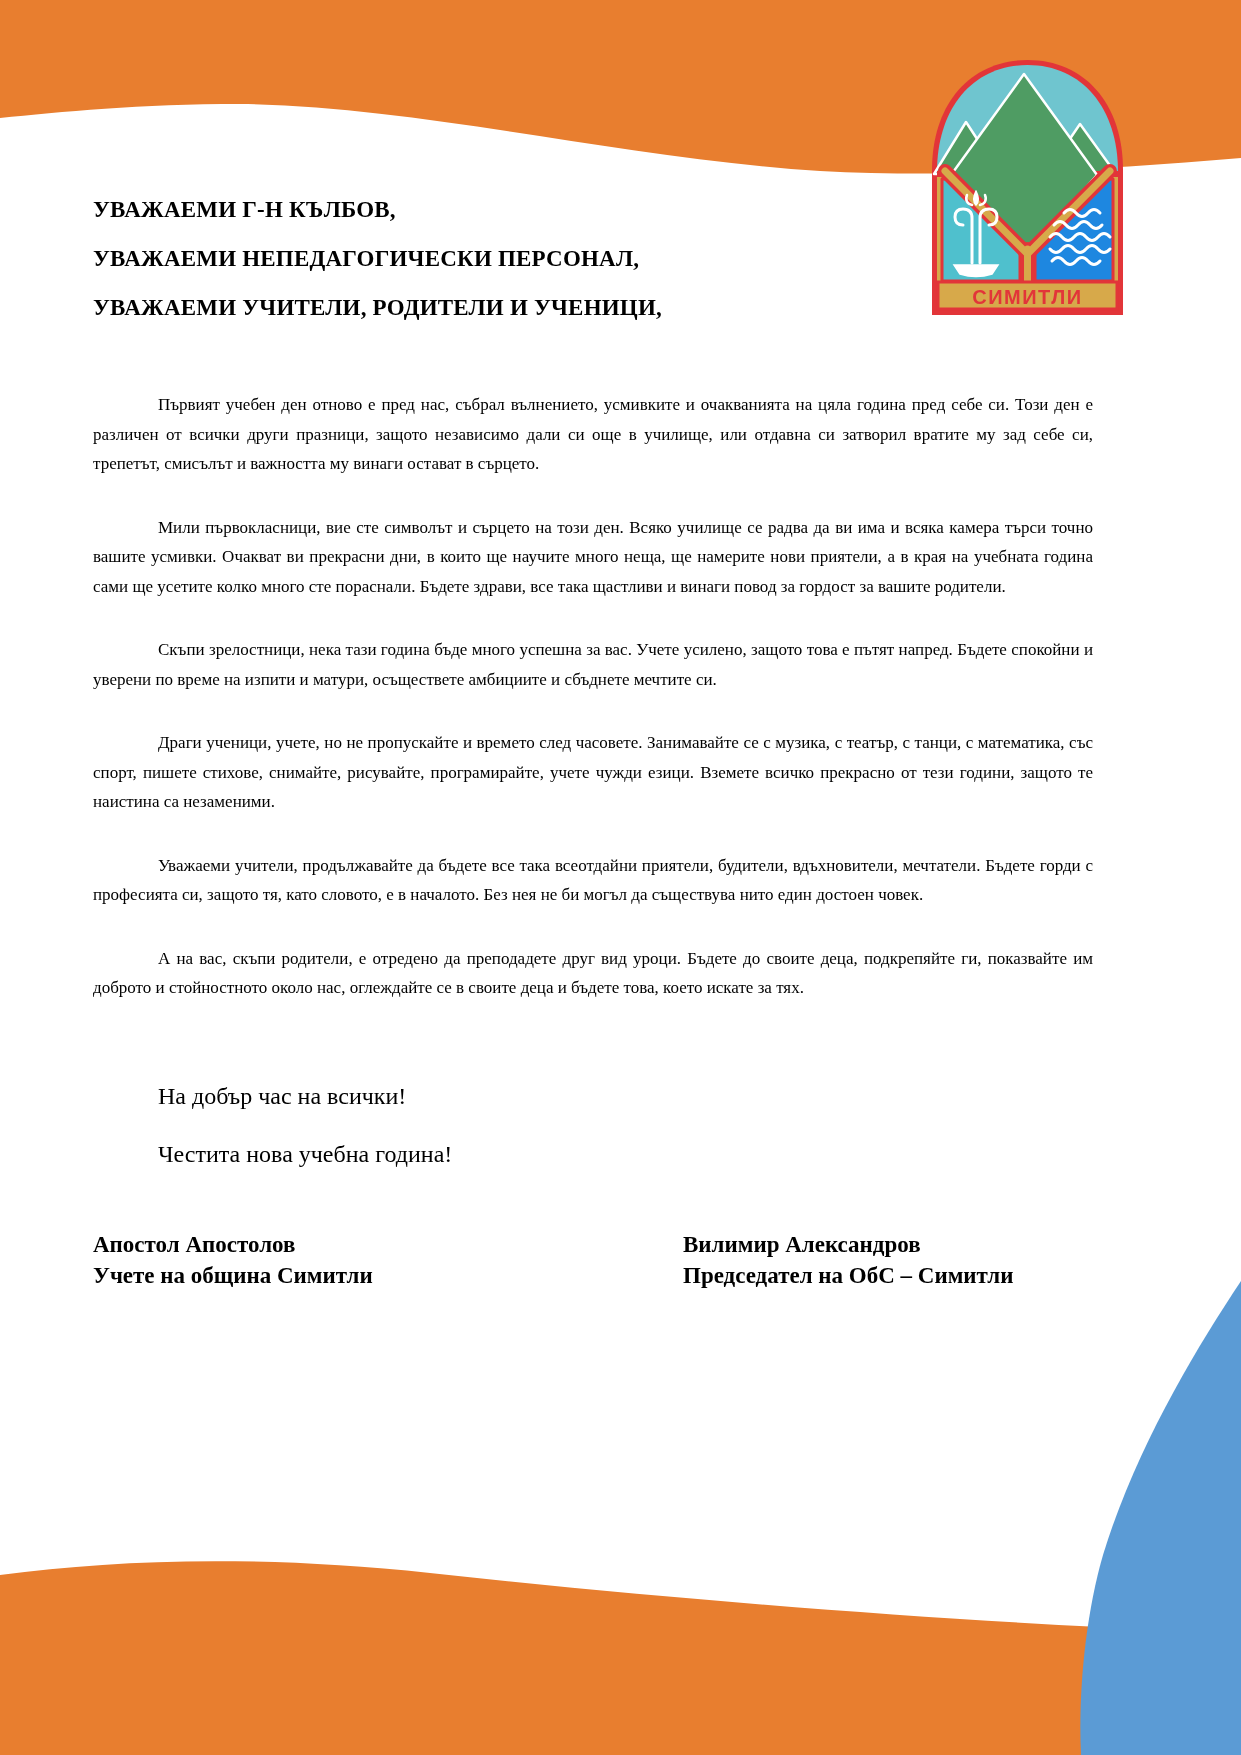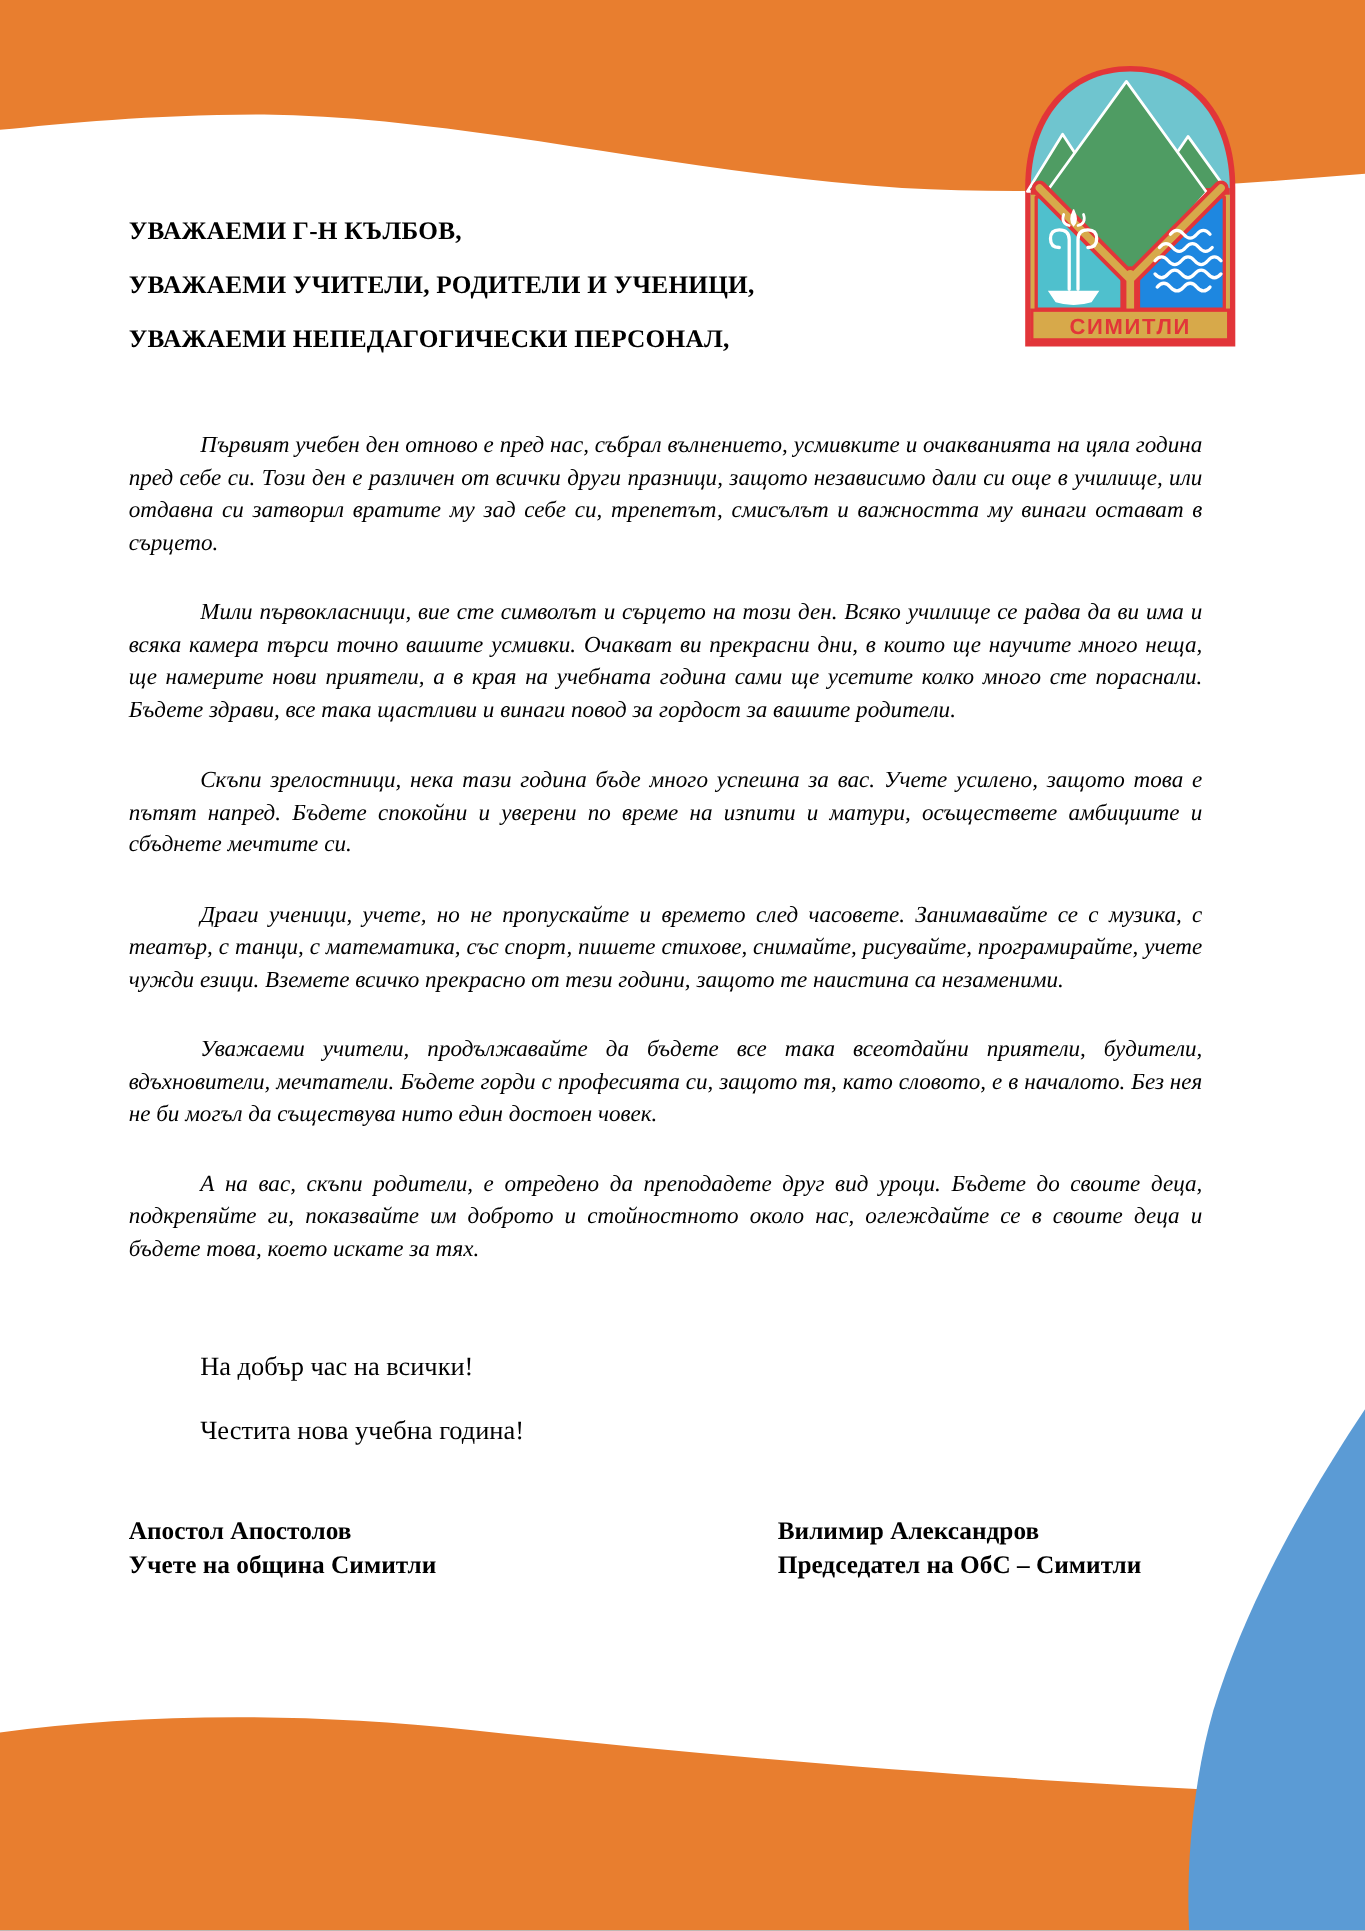--- a/index.html
+++ b/index.html
@@ -12,32 +12,32 @@
     overflow:hidden;
     font-family:"Liberation Serif","DejaVu Serif",serif;
     color:#000;
   }
   .header-wave{position:absolute;top:0;left:0;z-index:1;display:block;}
   .footer-art{position:absolute;bottom:0;left:0;z-index:1;display:block;}
   .logo{position:absolute;left:930px;top:58px;width:195px;height:259px;z-index:3;}
   .logo svg{display:block;width:100%;height:100%;}
   .content{
     position:relative;z-index:2;
-    padding:195px 132px 0 117px;
+    padding:195px 132px 0 93px;
   }
   .salutations{margin:0 0 68px 0;}
   .salutations p{
     margin:0 0 20px 0;
     font-size:23px;line-height:29px;font-weight:bold;
     letter-spacing:0.2px;
   }
   .body-p{
     margin:0 16px 34px 0;
-    font-size:21px;line-height:29.5px;
-    text-align:justify;text-indent:65px;font-style:italic;
+    font-size:17px;line-height:29.5px;
+    text-align:justify;text-indent:65px;
   }
   .closing{font-weight:normal;font-size:24px;line-height:30px;text-indent:65px;}
   .closing-1{margin:78px 0 0 0;}
   .closing-2{margin:28px 0 16px 0;}
   .signatures{
     margin:60px 0 0 0;
     display:flex;flex-direction:row;align-items:flex-start;
   }
   .sig-col{width:590px;flex:0 0 auto;}
   .sig-col.right{width:auto;}
@@ -102,22 +102,22 @@
 
       <rect x="8" y="224" width="179" height="27" stroke="#E23539" stroke-width="3" fill="#D7A94A"></rect>
       <text class="logo-caption" x="97.5" y="246" text-anchor="middle" fill="#E23539">СИМИТЛИ</text>
     </svg>
   </div>
 
   <div class="content">
 
     <div class="salutations">
       <p>УВАЖАЕМИ Г-Н КЪЛБОВ,</p>
+      <p>УВАЖАЕМИ НЕПЕДАГОГИЧЕСКИ ПЕРСОНАЛ,</p>
       <p>УВАЖАЕМИ УЧИТЕЛИ, РОДИТЕЛИ И УЧЕНИЦИ,</p>
-      <p>УВАЖАЕМИ НЕПЕДАГОГИЧЕСКИ ПЕРСОНАЛ,</p>
     </div>
 
     <div>
       <p class="body-p">Първият учебен ден отново е пред нас, събрал вълнението, усмивките и очакванията на цяла година пред себе си. Този ден е различен от всички други празници, защото независимо дали си още в училище, или отдавна си затворил вратите му зад себе си, трепетът, смисълът и важността му винаги остават в сърцето.</p>
       <p class="body-p">Мили първокласници, вие сте символът и сърцето на този ден. Всяко училище се радва да ви има и всяка камера търси точно вашите усмивки. Очакват ви прекрасни дни, в които ще научите много неща, ще намерите нови приятели, а в края на учебната година сами ще усетите колко много сте пораснали. Бъдете здрави, все така щастливи и винаги повод за гордост за вашите родители.</p>
       <p class="body-p">Скъпи зрелостници, нека тази година бъде много успешна за вас. Учете усилено, защото това е пътят напред. Бъдете спокойни и уверени по време на изпити и матури, осъществете амбициите и сбъднете мечтите си.</p>
       <p class="body-p">Драги ученици, учете, но не пропускайте и времето след часовете. Занимавайте се с музика, с театър, с танци, с математика, със спорт, пишете стихове, снимайте, рисувайте, програмирайте, учете чужди езици. Вземете всичко прекрасно от тези години, защото те наистина са незаменими.</p>
       <p class="body-p">Уважаеми учители, продължавайте да бъдете все така всеотдайни приятели, будители, вдъхновители, мечтатели. Бъдете горди с професията си, защото тя, като словото, е в началото. Без нея не би могъл да съществува нито един достоен човек.</p>
       <p class="body-p">А на вас, скъпи родители, е отредено да преподадете друг вид уроци. Бъдете до своите деца, подкрепяйте ги, показвайте им доброто и стойностното около нас, оглеждайте се в своите деца и бъдете това, което искате за тях.</p>
     </div>

